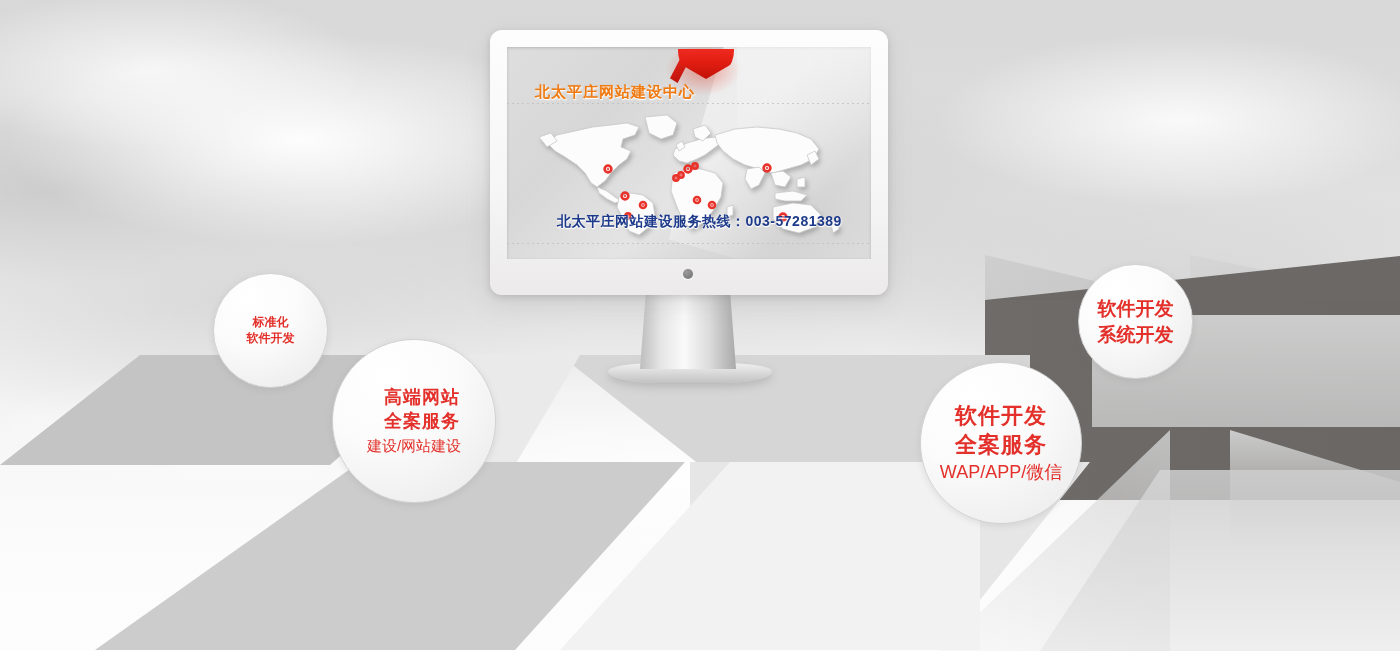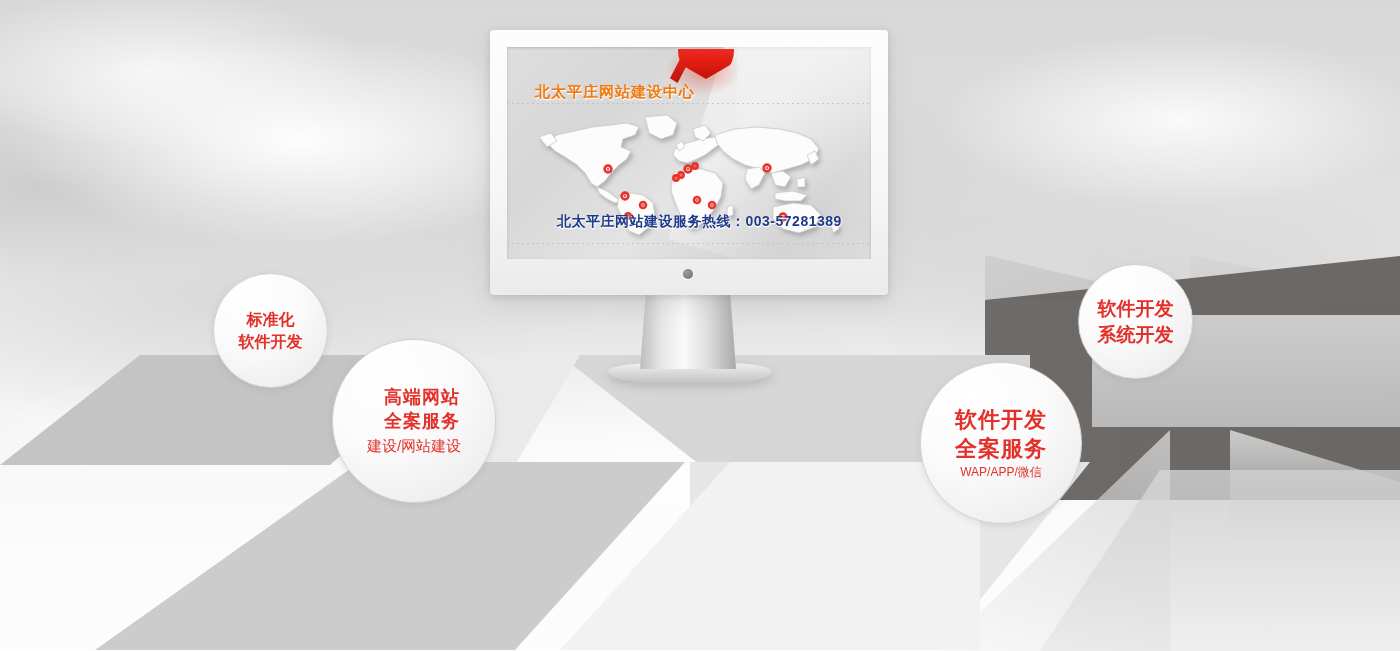--- a/index.html
+++ b/index.html
@@ -87,21 +87,21 @@
   .tile-e{ left:560px;top:355px; width:470px; height:110px;
            clip-path:polygon(0 0, 470px 0, 470px 110px, 140px 110px); background:#d6d6d6;}
   .tile-f{ left:690px;top:462px; width:400px; height:188px;
            clip-path:polygon(0 0, 400px 0, 250px 188px, 0 188px); background:#e6e6e6;}
 
   
   #monitor{position:absolute;left:490px;top:30px;width:400px;height:360px;}
   .mon-body{
     position:absolute;left:0;top:0;width:398px;height:265px;
     background:linear-gradient(180deg,#fdfdfd 0%,#f6f6f6 60%,#eceaea 100%);
-    border-radius:4px;
+    border-radius:12px;
     box-shadow:0 2px 7px rgba(120,120,120,.28),0 10px 24px rgba(140,140,140,.18);
   }
   .mon-screen{
     position:absolute;left:17px;top:17px;width:364px;height:212px;
     background:linear-gradient(135deg,#dedede 0%,#d7d7d7 28%,#e4e4e4 55%,#d2d2d2 80%,#dcdcdc 100%);
     overflow:hidden;
     box-shadow:inset 0 1px 3px rgba(110,110,110,.35);
   }
   .screen-beam{
     position:absolute;left:190px;top:-10px;width:240px;height:240px;
@@ -181,29 +181,29 @@
       radial-gradient(circle at 32% 22%, #ffffff 0%, #fbfbfb 42%, #f1f1f1 72%, #e9e9e9 100%);
     border:1px solid #d2d2d2;
     box-shadow:0 2px 6px rgba(130,130,130,.18), inset 0 1px 2px rgba(255,255,255,.9);
     display:flex;flex-direction:column;align-items:center;justify-content:center;
     text-align:center;line-height:1.32;
   }
   .bubble .big{color:#e3302a;font-weight:bold;white-space:nowrap;}
   .bubble .sm{color:#e3302a;white-space:nowrap;}
 
   #bubble-standard{left:213px;top:273px;width:113px;height:113px;}
-  #bubble-standard .big{font-size:16px;}
+  #bubble-standard .big{font-size:12px;}
 
   #bubble-highend{left:332px;top:339px;width:162px;height:162px;}
   #bubble-highend .big{font-size:18px;letter-spacing:1px;margin-left:16px;}
   #bubble-highend .sm{font-size:15px;margin-top:2px;}
 
   #bubble-mobile{left:920px;top:362px;width:160px;height:160px;}
   #bubble-mobile .big{font-size:22px;letter-spacing:1px;}
-  #bubble-mobile .sm{font-size:12px;margin-top:2px;}
+  #bubble-mobile .sm{font-size:18px;margin-top:2px;}
 
   #bubble-software{left:1078px;top:264px;width:113px;height:113px;}
   #bubble-software .big{font-size:19px;}
 </style>
 </head>
 <body>
 
 <div id="stage">
 
   <div class="bg-base"></div>

